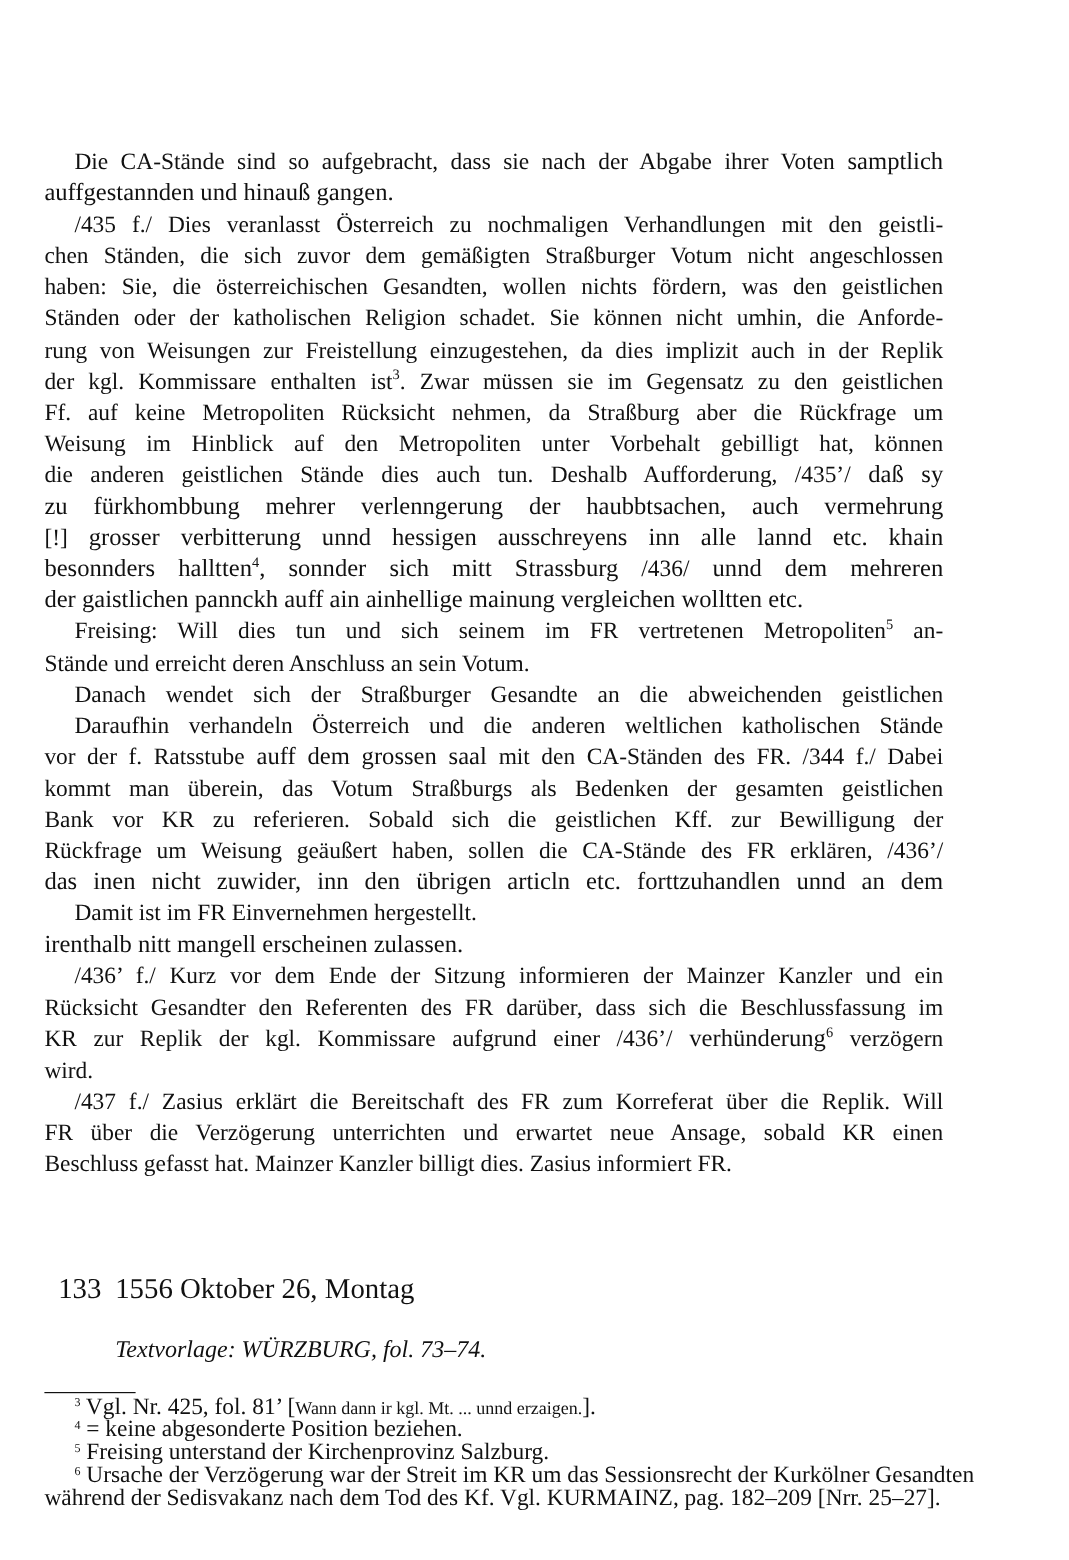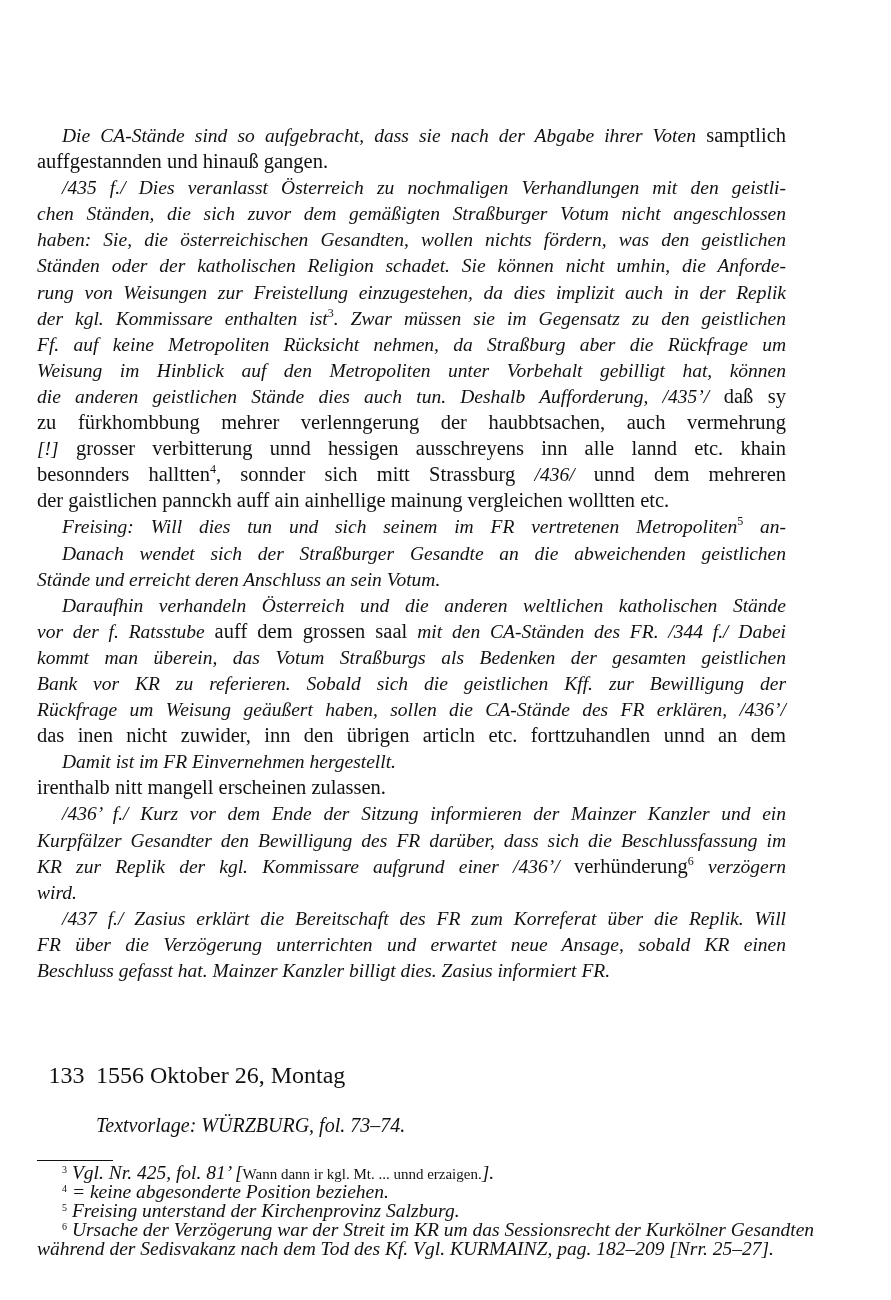--- a/index.html
+++ b/index.html
@@ -7,21 +7,21 @@
          font-family: "Liberation Serif", "DejaVu Serif", serif; color: #111; }
   .page { position: absolute; left: 0; top: 0; width: 891px; height: 1300px; }
   .running-head { position: absolute; top: 77px; left: 37px; width: 749px; height: 28px; }
   .page-number { position: absolute; left: 0; top: 0; font-size: 23px; }
   .running-title { position: absolute; left: 0; width: 100%; top: 5px; text-align: center; font-size: 17px; }
   .body { position: absolute; left: 37px; top: 122px; width: 749px; }
   .line { height: 26.1px; line-height: 26.1px; font-size: 20.5px; white-space: nowrap;
           text-align: justify; text-align-last: justify; overflow: visible; }
   .line.last { text-align-last: left; }
   .line.indent { padding-left: 25px; }
-  .i { font-style: italic; font-size: 19.5px; }
+  .i { font-size: 19.5px; }
   sup { font-size: 12px; line-height: 0; vertical-align: super; }
   .section-head { position: absolute; left: 37px; top: 1062px; font-size: 24px; font-weight: normal; white-space: nowrap; text-align: center; }
   .section-head .num { display: inline-block; width: 59px; }
   .source-note { position: absolute; left: 96px; top: 1114px; font-size: 20px; font-style: italic; white-space: nowrap; }
   .footnote-rule { position: absolute; left: 37px; top: 1160px; width: 76px; height: 0; border-top: 1px solid #111; }
   .footnotes { position: absolute; left: 37px; top: 1163px; width: 749px; }
   .fn { height: 19px; line-height: 19px; font-size: 15px; white-space: nowrap; text-align: justify; text-align-last: justify; }
   .fn.last { text-align-last: left; }
   .fn.indent { padding-left: 25px; }
   .fn sup { font-size: 10px; }
@@ -41,32 +41,32 @@
       <div class="line"><span class="i">rung von Weisungen zur Freistellung einzugestehen, da dies implizit auch in der Replik</span></div>
       <div class="line"><span class="i">der kgl. Kommissare enthalten ist</span><sup>3</sup><span class="i">. Zwar müssen sie im Gegensatz zu den geistlichen</span></div>
       <div class="line"><span class="i">Ff. auf keine Metropoliten Rücksicht nehmen, da Straßburg aber die Rückfrage um</span></div>
       <div class="line"><span class="i">Weisung im Hinblick auf den Metropoliten unter Vorbehalt gebilligt hat, können</span></div>
       <div class="line"><span class="i">die anderen geistlichen Stände dies auch tun. Deshalb Aufforderung, /435’/</span><span> daß sy</span></div>
       <div class="line"><span>zu fürkhombbung mehrer verlenngerung der haubbtsachen, auch vermehrung</span></div>
       <div class="line"><span class="i">[!]</span><span> grosser verbitterung unnd hessigen ausschreyens inn alle lannd etc. khain</span></div>
       <div class="line"><span>besonnders halltten</span><sup>4</sup><span>, sonnder sich mitt Strassburg </span><span class="i">/436/</span><span> unnd dem mehreren</span></div>
       <div class="line last"><span>der gaistlichen pannckh auff ain ainhellige mainung vergleichen wolltten etc.</span></div>
       <div class="line indent"><span class="i">Freising: Will dies tun und sich seinem im FR vertretenen Metropoliten</span><sup>5</sup><span class="i"> an-</span></div>
+      <div class="line last"><span class="i">Stände und erreicht deren Anschluss an sein Votum.</span></div>
       <div class="line indent"><span class="i">Danach wendet sich der Straßburger Gesandte an die abweichenden geistlichen</span></div>
-      <div class="line last"><span class="i">Stände und erreicht deren Anschluss an sein Votum.</span></div>
       <div class="line indent"><span class="i">Daraufhin verhandeln Österreich und die anderen weltlichen katholischen Stände</span></div>
       <div class="line"><span class="i">vor der f. Ratsstube</span><span> auff dem grossen saal </span><span class="i">mit den CA-Ständen des FR. /344 f./ Dabei</span></div>
       <div class="line"><span class="i">kommt man überein, das Votum Straßburgs als Bedenken der gesamten geistlichen</span></div>
       <div class="line"><span class="i">Bank vor KR zu referieren. Sobald sich die geistlichen Kff. zur Bewilligung der</span></div>
       <div class="line"><span class="i">Rückfrage um Weisung geäußert haben, sollen die CA-Stände des FR erklären, /436’/</span></div>
       <div class="line"><span>das inen nicht zuwider, inn den übrigen articln etc. forttzuhandlen unnd an dem</span></div>
       <div class="line indent last"><span class="i">Damit ist im FR Einvernehmen hergestellt.</span></div>
       <div class="line last"><span>irenthalb nitt mangell erscheinen zulassen.</span></div>
       <div class="line indent"><span class="i">/436’ f./ Kurz vor dem Ende der Sitzung informieren der Mainzer Kanzler und ein</span></div>
-      <div class="line"><span class="i">Kurpfälzer Gesandter den Bewilligung des FR darüber, dass sich die Beschlussfassung im</span></div>
+      <div class="line"><span class="i">Rücksicht Gesandter den Referenten des FR darüber, dass sich die Beschlussfassung im</span></div>
       <div class="line"><span class="i">KR zur Replik der kgl. Kommissare aufgrund einer /436’/</span><span> verhünderung</span><sup>6</sup><span class="i"> verzögern</span></div>
       <div class="line last"><span class="i">wird.</span></div>
       <div class="line indent"><span class="i">/437 f./ Zasius erklärt die Bereitschaft des FR zum Korreferat über die Replik. Will</span></div>
       <div class="line"><span class="i">FR über die Verzögerung unterrichten und erwartet neue Ansage, sobald KR einen</span></div>
       <div class="line last"><span class="i">Beschluss gefasst hat. Mainzer Kanzler billigt dies. Zasius informiert FR.</span></div>
     </div>
 
   <div class="section-head">
     <span class="num">133</span><span>1556 Oktober 26, Montag</span>
   </div>

